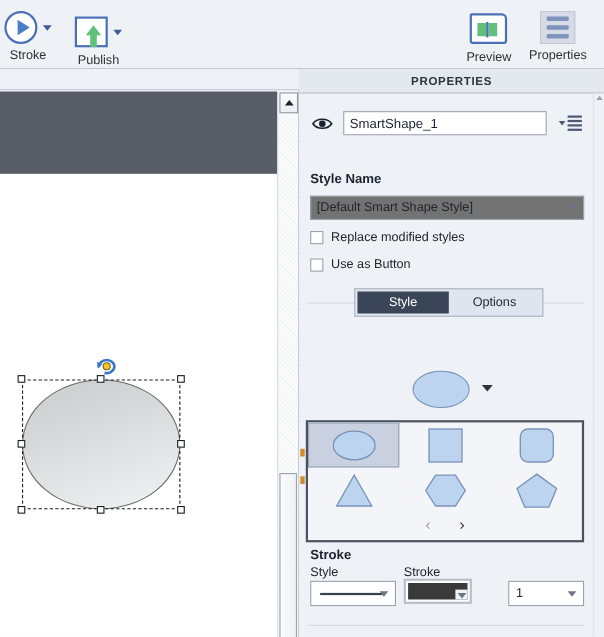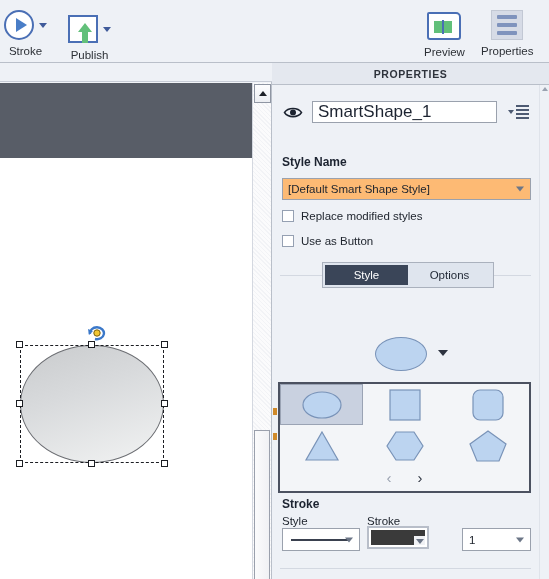--- a/index.html
+++ b/index.html
@@ -195,21 +195,21 @@
     width: 267px; height: 26px;
     display: flex; align-items: center;
   }
   .eye-icon {
     width: 22px; height: 16px; margin-left: 10px;
     display: flex; align-items: center; justify-content: center;
   }
   .name-input {
     width: 185px; height: 22px; margin-left: 8px;
     border: 1px solid #9aa1ad; background: #fff;
-    font-size: 17px; color: #1c2330;
+    font-size: 12px; color: #1c2330;
     padding: 0 5px;
     font-family: "Liberation Sans", sans-serif;
   }
   .hmenu {
     margin-left: 11px;
     display: flex; align-items: center; gap: 2px;
   }
   .hmenu .tri {
     width:0;height:0;
     border-left:3px solid transparent;
@@ -223,21 +223,21 @@
     position: absolute;
     font-size: 12px; font-weight: bold; color: #1c2330;
   }
   .field-label {
     font-size: 11.5px; color: #20262f;
   }
 
   .style-select {
     position: absolute; left: 10px; top: 93px;
     width: 249px; height: 22px;
-    border: 1px solid #9aa1ad; background: #fdba74;
+    border: 1px solid #9aa1ad; background: #737373;
     font-size: 11.5px; color: #20262f;
     display: flex; align-items: center;
     padding: 0 5px;
   }
   .sel-arrow {
     position: absolute; right: 6px; top: 50%;
     transform: translateY(-50%);
     width:0;height:0;
     border-left:4px solid transparent;
     border-right:4px solid transparent;

